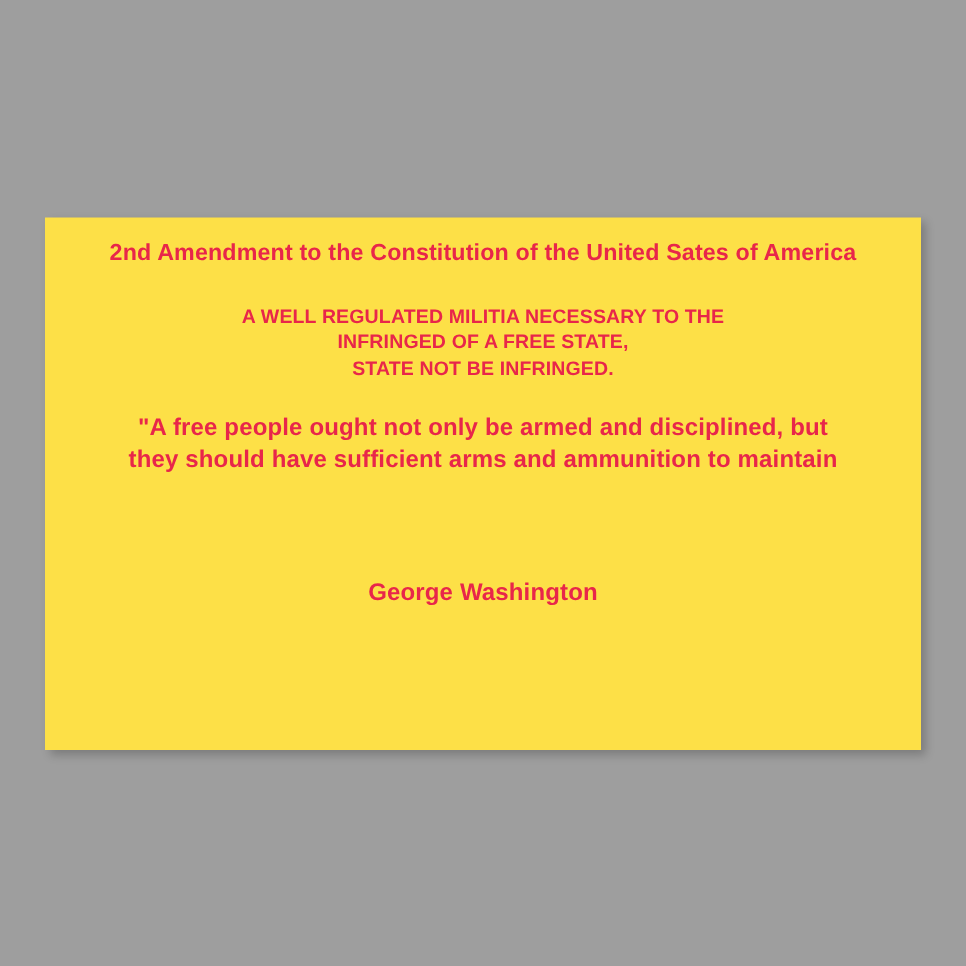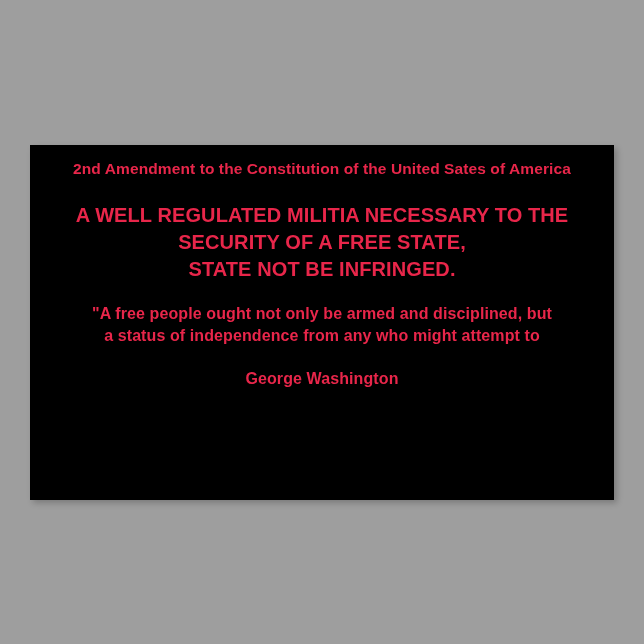--- a/index.html
+++ b/index.html
@@ -18,40 +18,41 @@
     width: 644px;
     height: 644px;
     background: #9e9e9e;
   }
   .sticker {
     position: absolute;
     left: 30px;
     top: 145px;
     width: 584px;
     height: 355px;
-    background: #000000;
+    background: #fde047;
     box-shadow: 3px 3px 6px rgba(0,0,0,0.22);
     box-sizing: border-box;
     padding: 14px 18px 0 18px;
     text-align: center;
   }
   .txt {
     color: #e8264a;
     font-weight: bold;
     line-height: 1.35;
     letter-spacing: 0.1px;
+    margin-top: 45px;
   }
   .title {
     font-size: 15.5px;
     margin: 0 18px 0 18px;
   }
   .gap-md { height: 20px; }
   .gap-lg { height: 22px; }
   .amendment {
-    font-size: 20px;
+    font-size: 13px;
     margin: 0 6px;
   }
   .quote {
     font-size: 16px;
     margin: 0 2px;
   }
   .author {
     font-size: 16px;
   }
 </style>
@@ -60,29 +61,29 @@
 
 <div class="canvas">
   <div class="sticker">
 
     <div class="txt title">2nd Amendment to the Constitution of the United Sates of America</div>
 
     <div class="gap-lg"></div>
 
     <div class="txt amendment">
       <div>A WELL REGULATED MILITIA NECESSARY TO THE</div>
-      <div>SECURITY OF A FREE STATE,</div>
+      <div>INFRINGED OF A FREE STATE,</div>
       <div>STATE NOT BE INFRINGED.</div>
     </div>
 
     <div class="gap-md"></div>
 
     <div class="txt quote">
       <div>"A free people ought not only be armed and disciplined, but</div>
-      <div>a status of independence from any who might attempt to</div>
+      <div>they should have sufficient arms and ammunition to maintain</div>
     </div>
 
     <div class="gap-lg"></div>
 
     <div class="txt author">George Washington</div>
 
   </div>
 </div>
 
 </body></html>

